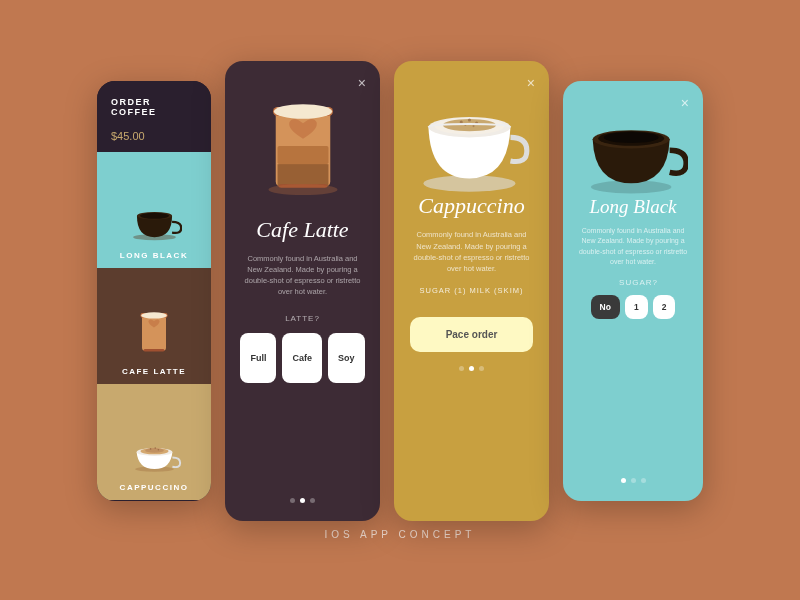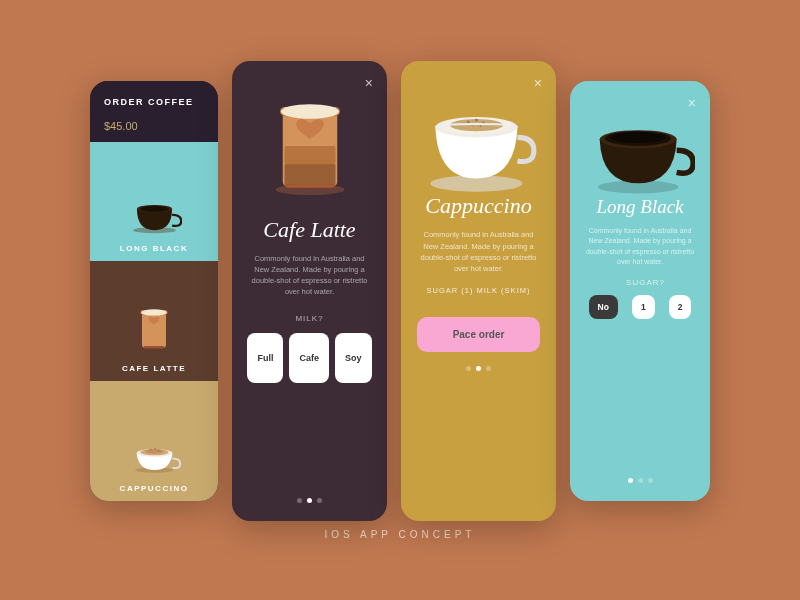--- a/index.html
+++ b/index.html
@@ -25,21 +25,21 @@
 
     
     .card {
       border-radius: 18px;
       overflow: hidden;
       position: relative;
       box-shadow: 0 8px 32px rgba(0,0,0,0.25);
     }
 
     .card-menu {
-      width: 128px;
+      width: 114px;
       height: 420px;
       background: #2a1f2e;
       display: flex;
       flex-direction: column;
     }
 
     .card-menu .menu-header {
       background: #2a1f2e;
       padding: 16px 14px 10px;
     }
@@ -229,21 +229,21 @@
 
     .card-cappuccino .selected-options {
       color: rgba(255,255,255,0.8);
       font-size: 7.5px;
       font-family: sans-serif;
       letter-spacing: 1px;
       margin-bottom: 18px;
     }
 
     .pace-order-btn {
-      background: #f9a8d4;
+      background: #fef9c3;
       border: none;
       border-radius: 10px;
       padding: 12px 30px;
       font-size: 10px;
       font-family: sans-serif;
       font-weight: 600;
       color: #555;
       cursor: pointer;
       width: 100%;
       margin-top: 4px;
@@ -281,21 +281,21 @@
       color: rgba(255,255,255,0.7);
       font-size: 8px;
       font-family: sans-serif;
       letter-spacing: 1px;
       margin-bottom: 8px;
       margin-left: 11px;
     }
 
     .sugar-buttons {
       display: flex;
-      gap: 14px;
+      gap: 5px;
     }
 
     .sugar-btn {
       background: #fff;
       border: none;
       border-radius: 8px;
       padding: 7px 9px;
       font-size: 8.5px;
       font-family: sans-serif;
       font-weight: 600;
@@ -391,21 +391,21 @@
 
       <rect x="27" y="60" width="56" height="20" rx="2" fill="#8b4513" opacity="0.4"></rect>
       <rect x="27" y="80" width="56" height="24" rx="0 0 4 4" fill="#5c2d0e" opacity="0.5"></rect>
 
       <rect x="28" y="102" width="54" height="4" rx="3" fill="#a05030"></rect>
 
       <ellipse cx="55" cy="108" rx="38" ry="6" fill="#c07040" opacity="0.3"></ellipse>
     </svg>
     <div class="coffee-name">Cafe Latte</div>
     <div class="coffee-desc">Commonly found in Australia and New Zealand. Made by pouring a double-shot of espresso or ristretto over hot water.</div>
-    <div class="option-label">MILK?</div>
+    <div class="option-label">LATTE?</div>
     <div class="option-buttons">
       <button class="option-btn">Full</button>
       <button class="option-btn">Cafe</button>
       <button class="option-btn">Soy</button>
     </div>
     <div class="dot-indicator">
       <div class="dot"></div>
       <div class="dot active"></div>
       <div class="dot"></div>
     </div>

